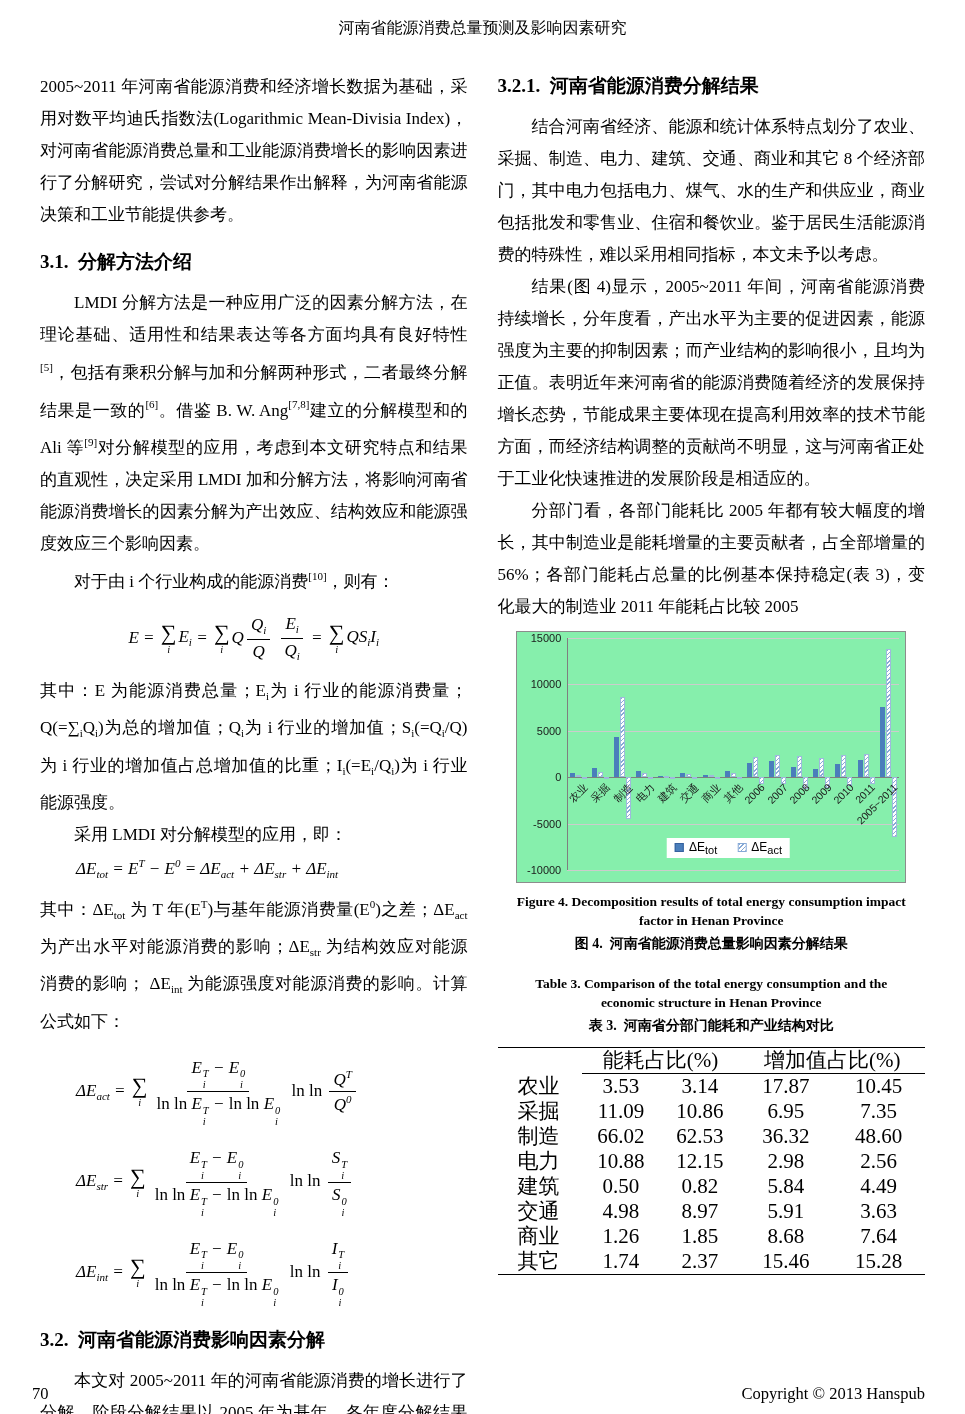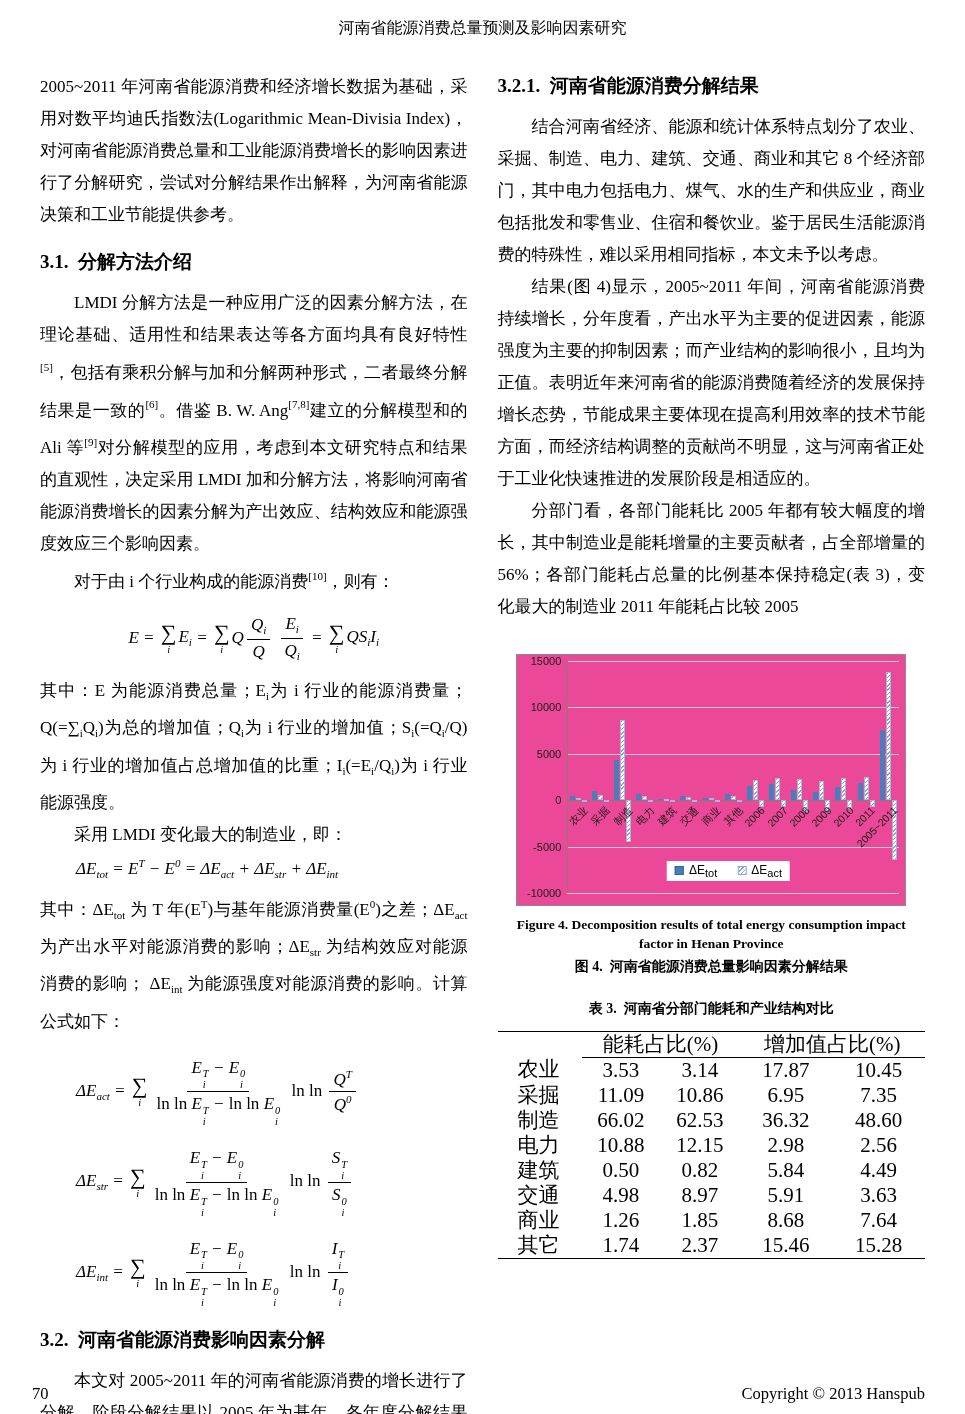--- a/index.html
+++ b/index.html
@@ -31,22 +31,22 @@
   .sum-sym{ font-size:22px; line-height:1; font-style:normal; }
   .sum-sub{ font-size:10.5px; line-height:1; margin-top:1px; }
   .frac{ display:inline-flex; flex-direction:column; align-items:center; vertical-align:middle; margin:1px 3px; text-align:center; }
   .frac .num{ display:block; border-bottom:1px solid #000; padding:0 4px 1px; }
   .frac .den{ display:block; padding:1px 4px 0; }
   .supsub{ display:inline-flex; flex-direction:column; align-items:flex-start; font-size:10.5px; line-height:1.05; vertical-align:-0.45em; margin-left:1px; font-style:italic;}
   .ss-sup,.ss-sub{ display:block; }
 
   
   .chart{
-    position:relative; width:390px; height:252px; margin:31px auto 8px;
-    border:1px solid #8c8c8c; background:#ec4899;
+    position:relative; width:390px; height:252px; margin:8px auto 8px;
+    border:1px solid #8c8c8c; background:#86efac;
     font-family:"Liberation Sans","DejaVu Sans",sans-serif;
   }
   .plot{ position:absolute; left:50px; top:6px; right:6px; bottom:12px; }
   .gl{ position:absolute; left:0; right:0; height:1px; background:#cccccc; }
   .gl.zero{ background:#7f7f7f; }
   .vax{ position:absolute; left:0; top:0; bottom:0; width:1px; background:#7f7f7f; }
   .yl{ position:absolute; left:-46px; width:40px; text-align:right; transform:translateY(-50%);
        font-size:11px; color:#1a1a1a; }
   .bar{ position:absolute; width:5px; }
   .bar.s0{ background:#4a7ebb; }
@@ -109,21 +109,21 @@
             <span class="num"><span class="var">Q<sub>i</sub></span></span>
             <span class="den">Q</span>
           </span> <span class="frac">
             <span class="num"><span class="var">E<sub>i</sub></span></span>
             <span class="den"><span class="var">Q<sub>i</sub></span></span>
           </span> = <span class="sum">
             <span class="sum-sym">∑</span>
             <span class="sum-sub">i</span>
           </span><span class="var">QS<sub>i</sub></span><span class="var">I<sub>i</sub></span></div>
       <p>其中：E 为能源消费总量；E<span class="var"><sub>i</sub></span>为 i 行业的能源消费量；Q(=∑<span class="var"><sub>i</sub></span>Q<span class="var"><sub>i</sub></span>)为总的增加值；Q<span class="var"><sub>i</sub></span>为 i 行业的增加值；S<span class="var"><sub>i</sub></span>(=Q<span class="var"><sub>i</sub></span>/Q)为 i 行业的增加值占总增加值的比重；I<span class="var"><sub>i</sub></span>(=E<span class="var"><sub>i</sub></span>/Q<span class="var"><sub>i</sub></span>)为 i 行业能源强度。</p>
-      <p class="indent">采用 LMDI 变化最大的制造业，即：</p>
+      <p class="indent">采用 LMDI 对分解模型的应用，即：</p>
       <div class="eq inline-left"><span class="var">ΔE<sub>tot</sub></span> = <span class="var">E<sup>T</sup></span> − <span class="var">E<sup>0</sup></span> = <span class="var">ΔE<sub>act</sub></span> + <span class="var">ΔE<sub>str</sub></span> + <span class="var">ΔE<sub>int</sub></span></div>
       <p>其中：<span class="var">ΔE<sub>tot</sub></span> 为 T 年(E<span class="var"><sup>T</sup></span>)与基年能源消费量(E<span class="var"><sup>0</sup></span>)之差；<span class="var">ΔE<sub>act</sub></span> 为产出水平对能源消费的影响；<span class="var">ΔE<sub>str</sub></span> 为结构效应对能源消费的影响； <span class="var">ΔE<sub>int</sub></span> 为能源强度对能源消费的影响。计算公式如下：</p>
       <div class="eq display"><span class="var">ΔE<sub>act</sub></span> = <span class="sum">
             <span class="sum-sym">∑</span>
             <span class="sum-sub">i</span>
           </span><span class="frac">
             <span class="num"><span class="var">E<span class="supsub">
                   <span class="ss-sup">T</span>
                   <span class="ss-sub">i</span>
                 </span></span> − <span class="var">E<span class="supsub">
@@ -294,20 +294,21 @@
           </span>
         </div>
       </div>
 
       <div class="figcap">
         <div class="en">Figure 4. Decomposition results of total energy consumption impact factor in Henan Province</div>
         <div class="zh">图 4.&nbsp; 河南省能源消费总量影响因素分解结果</div>
       </div>
 
       <div class="tabcap">
+        <div class="en">Table 3. Comparison of the total energy consumption and the economic structure in Henan Province</div>
         <div class="zh">表 3.&nbsp; 河南省分部门能耗和产业结构对比</div>
       </div>
 
       <table class="t3">
         <thead>
           <tr class="grp-row">
             <th class="lbl"></th>
             <th class="grp" colspan="2">能耗占比(%)</th>
             <th class="grp" colspan="2">增加值占比(%)</th>
           </tr>

